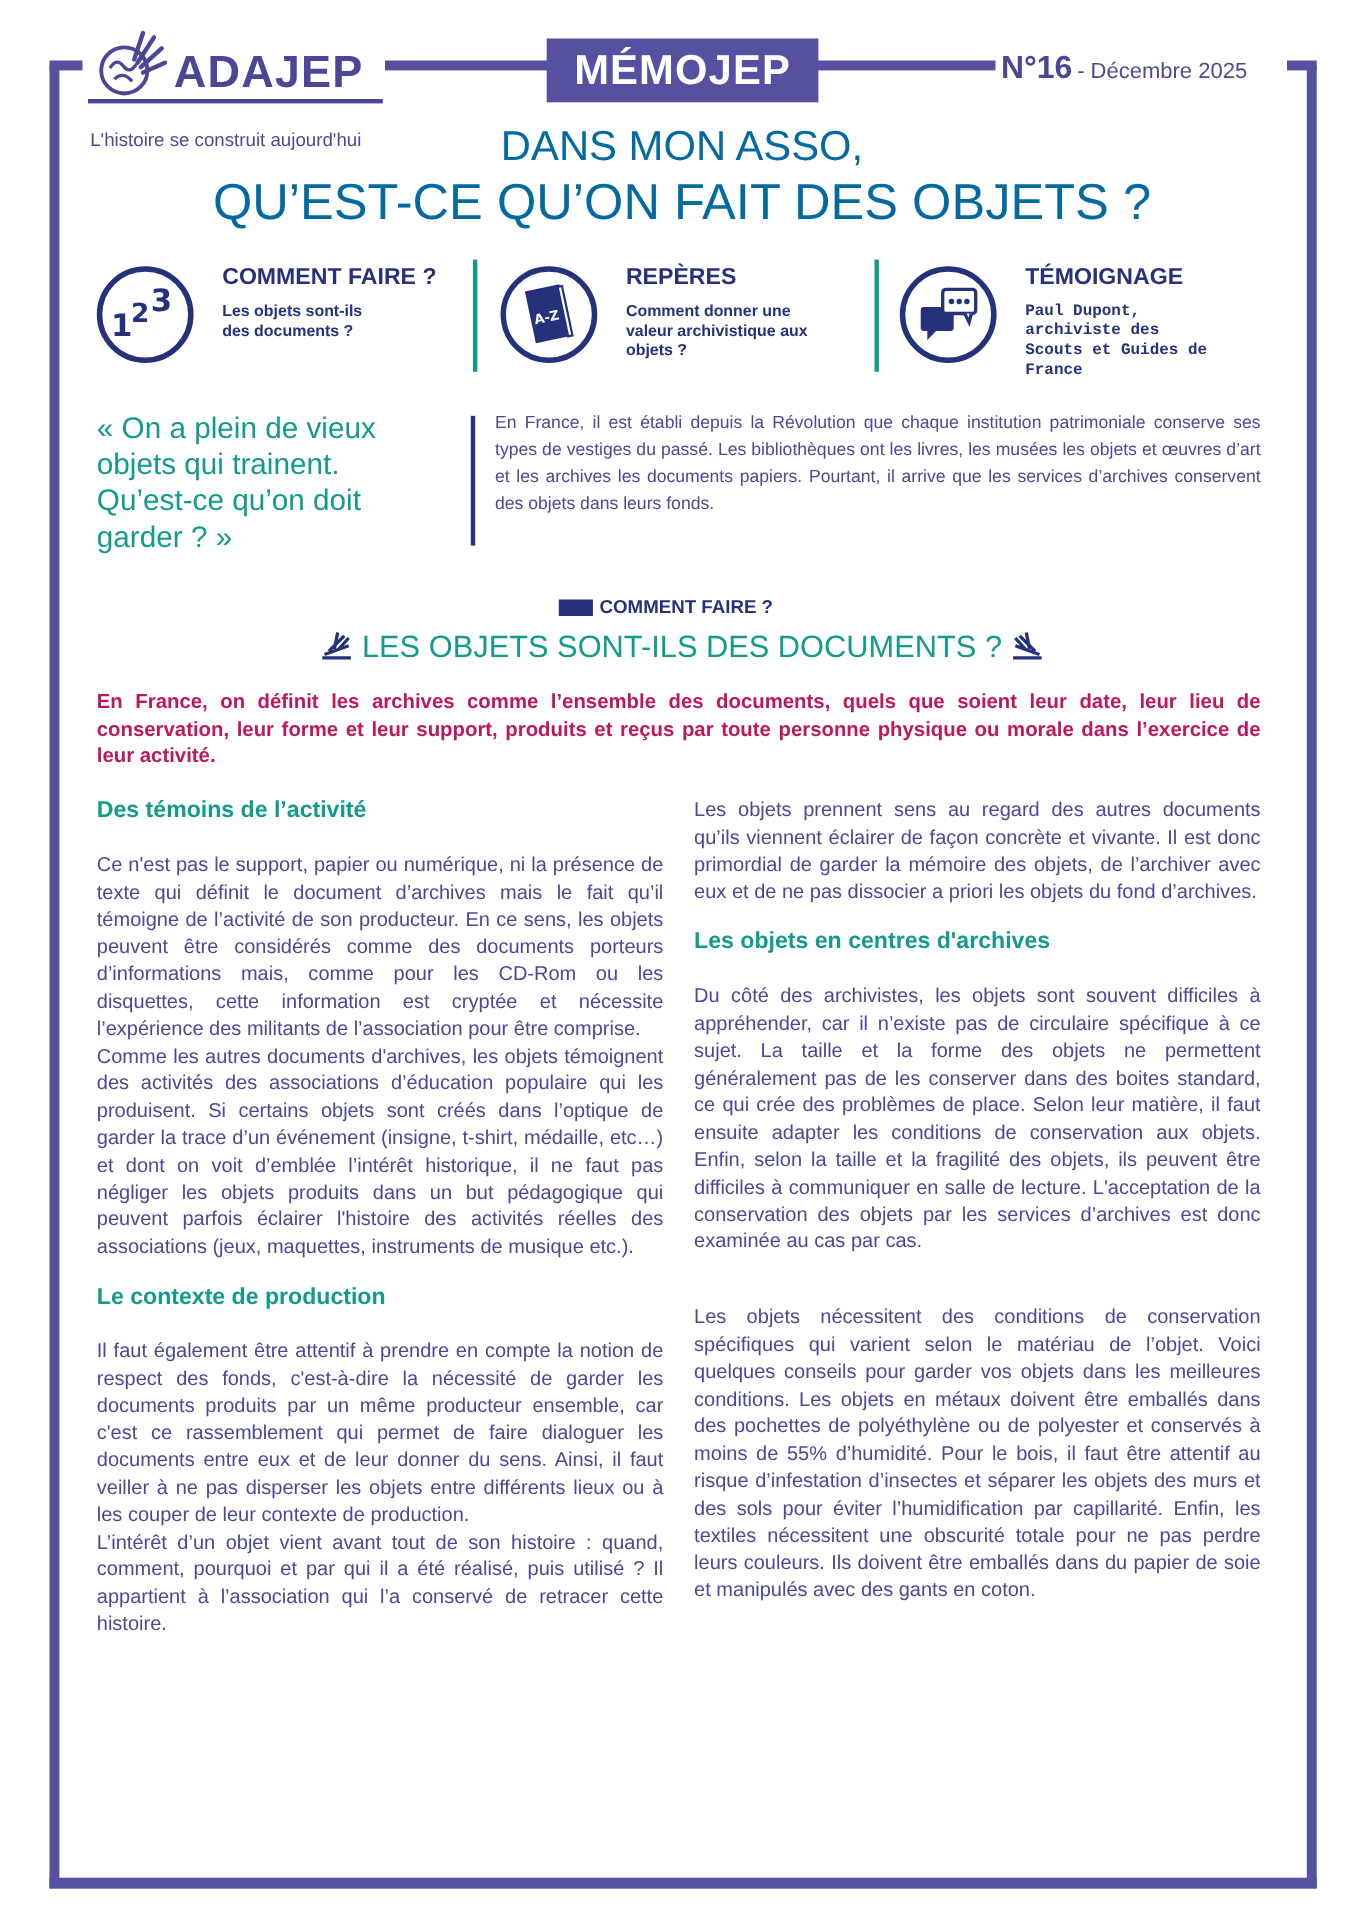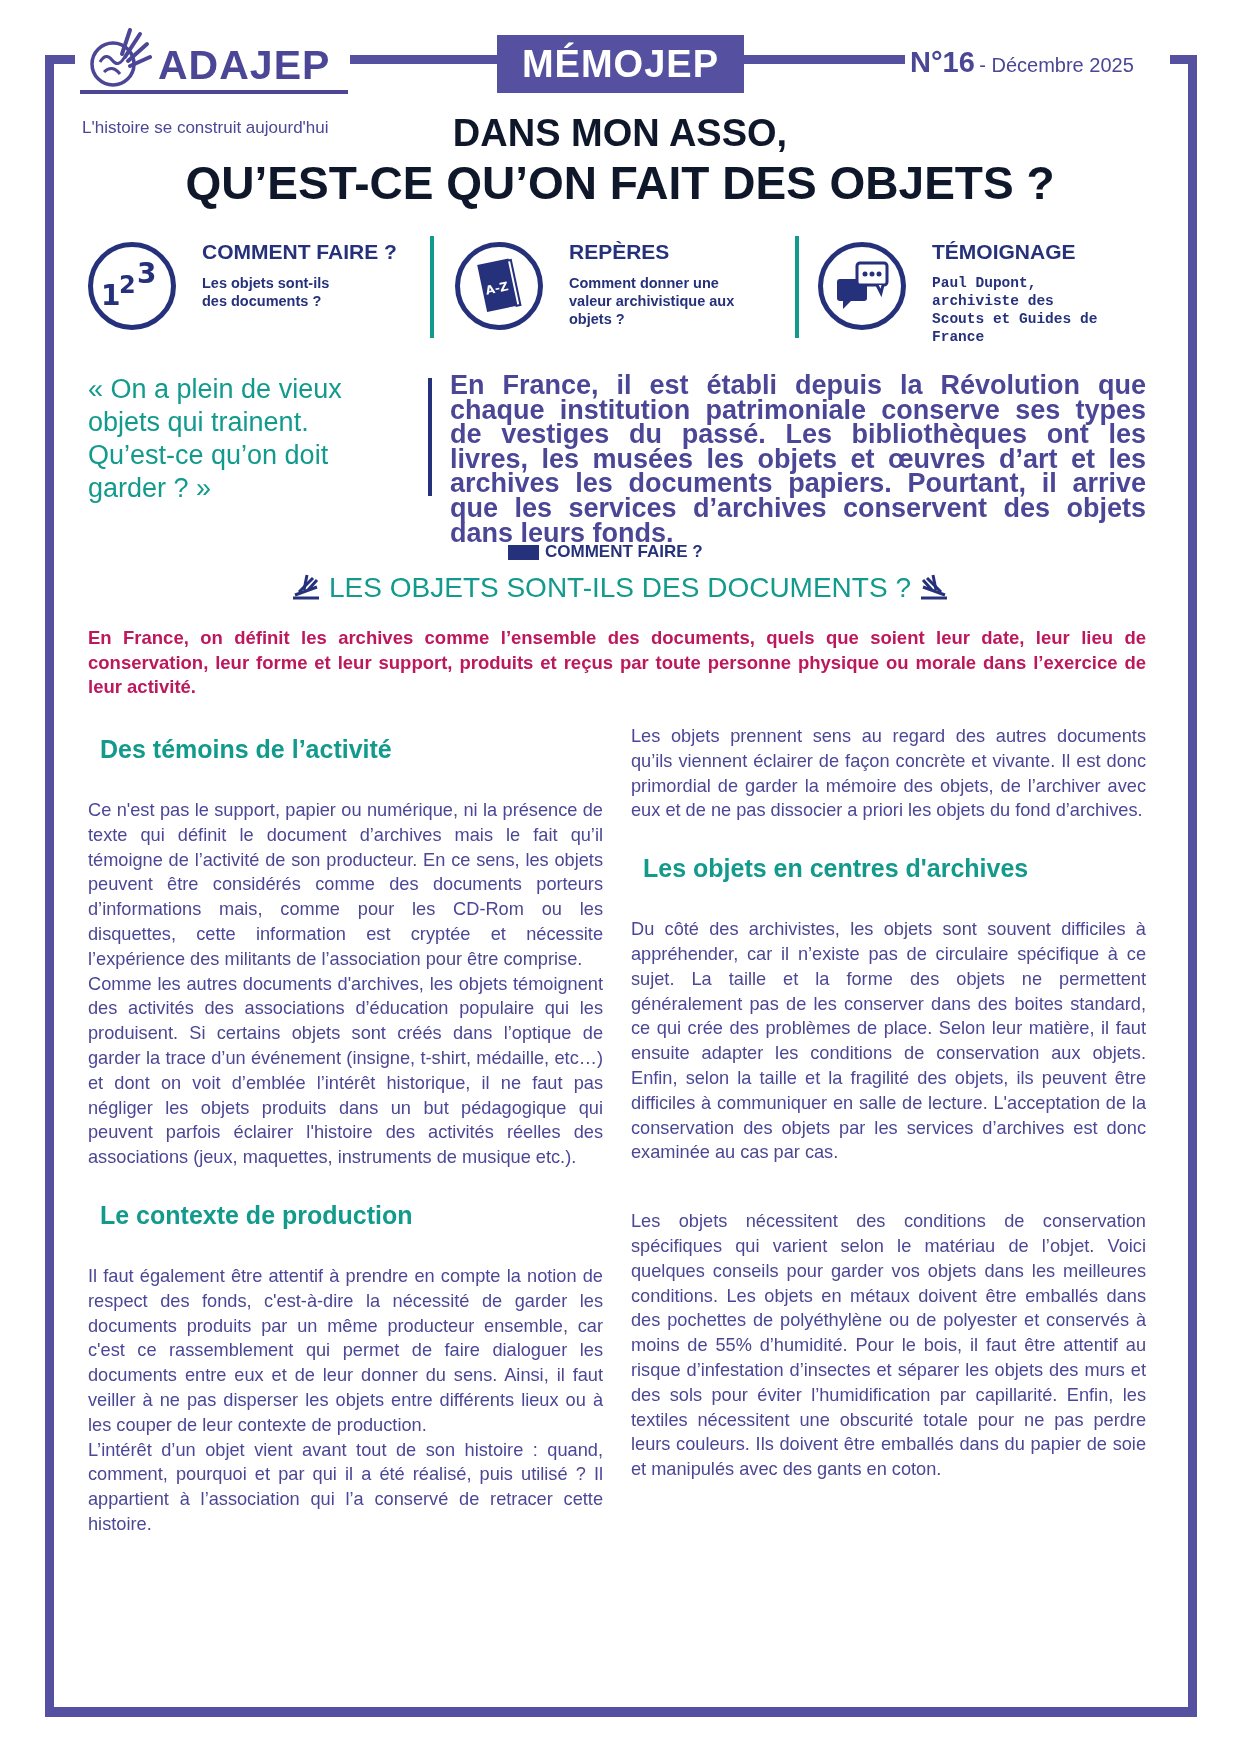--- a/index.html
+++ b/index.html
@@ -19,47 +19,47 @@
   .logo-line { position: absolute; left: 0; top: 66px; width: 268px; height: 4px; background: #4b4796; }
   .logo-tag { position: absolute; left: 2px; top: 74px; font-size: 17px; color: #4b4796; white-space: nowrap; margin-top: 20px; }
 
   .masthead { position: absolute; left: 497px; top: 35px; width: 247px; height: 58px; background: #55509f;
               color: #ffffff; font-size: 38px; font-weight: bold; text-align: center; line-height: 58px; letter-spacing: 1px; }
 
   .issue { position: absolute; left: 910px; top: 46px; white-space: nowrap; }
   .issue-num { font-size: 29px; font-weight: bold; color: #4b4796; }
   .issue-date { font-size: 20px; color: #4b4796; }
 
-  .title { position: absolute; left: 140px; top: 110px; width: 960px; text-align: center; color: #0f172a; font-weight: bold; }
+  .title { position: absolute; left: 140px; top: 110px; width: 960px; text-align: center; color: #0369a1; font-weight: normal; }
   .title .l1 { font-size: 38px; line-height: 46px; }
   .title .l2 { font-size: 46px; line-height: 54px; }
 
   .feature { position: absolute; top: 232px; height: 110px; }
   .feature .circle { position: absolute; left: 0; top: 10px; width: 78px; height: 78px; border: 5px solid #25317a; border-radius: 50%; }
   .feature .f-title { position: absolute; left: 114px; top: 8px; font-size: 21px; font-weight: bold; color: #25317a; white-space: nowrap; }
   .feature .f-sub { position: absolute; left: 114px; top: 42px; font-size: 14.5px; font-weight: bold; color: #25317a; line-height: 18px; width: 200px; }
   .sep { position: absolute; top: 236px; width: 4px; height: 102px; background: #129a8c; }
 
   .quote { position: absolute; left: 88px; top: 373px; width: 300px; font-size: 27px; line-height: 33px; color: #129a8c; }
   .intro-bar { position: absolute; left: 428px; top: 378px; width: 4px; height: 118px; background: #25317a; }
-  .intro { position: absolute; left: 450px; top: 373px; width: 696px; font-size: 27px; line-height: 24.6px; font-weight: bold; color: #4b4796; text-align: justify; }
+  .intro { position: absolute; left: 450px; top: 373px; width: 696px; font-size: 16px; line-height: 24.6px; font-weight: normal; color: #4b4796; text-align: justify; }
 
   .kicker { position: absolute; left: 508px; top: 542px; white-space: nowrap; }
   .kicker-box { display: inline-block; width: 31px; height: 15px; background: #25317a; vertical-align: middle; margin-right: 6px; }
   .kicker-text { font-size: 17px; font-weight: bold; color: #25317a; vertical-align: middle; }
 
   .section-title { position: absolute; left: 280px; top: 572px; width: 680px; text-align: center; font-size: 28px; color: #129a8c; white-space: nowrap; }
   .fan { display: inline-block; width: 30px; height: 26px; vertical-align: -3px; }
 
   .lede { position: absolute; left: 88px; top: 626px; width: 1058px; font-size: 18.5px; line-height: 24.6px; font-weight: bold; color: #be185d; text-align: justify; }
 
   .col { position: absolute; top: 724px; width: 515px; }
   .col-left { left: 88px; }
   .col-right { left: 631px; }
-  .col h3 { margin: 12px; font-size: 25px; font-weight: bold; color: #129a8c; line-height: 26px; }
+  .col h3 { margin: 0; font-size: 21px; font-weight: bold; color: #129a8c; line-height: 26px; }
   .col p { margin: 0; font-size: 18.2px; line-height: 24.8px; color: #4b4796; text-align: justify; }
   .col .gap-h { height: 24px; }
   .col .gap-s { height: 20px; }
 </style>
 </head>
 <body>
 
 <div class="frame-left"></div>
 <div class="frame-right"></div>
 <div class="frame-bottom"></div>

